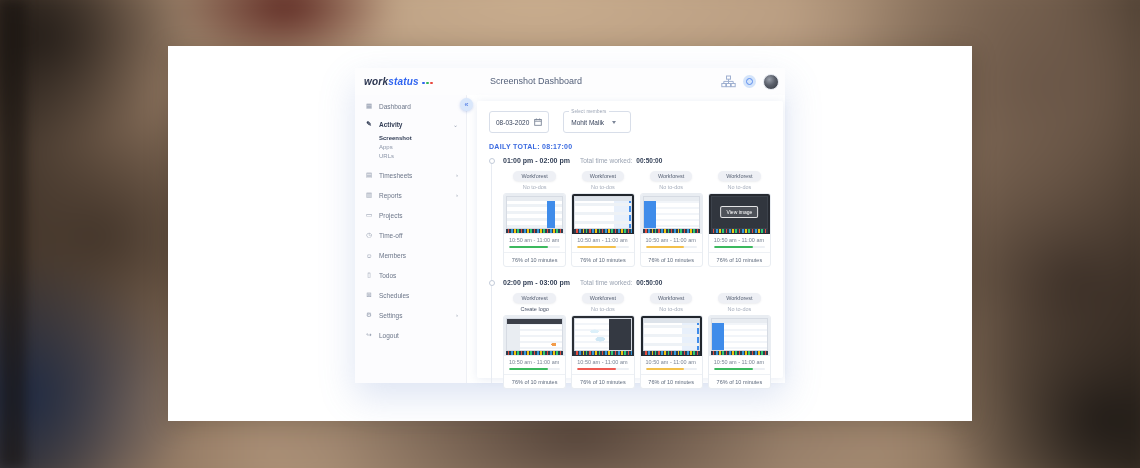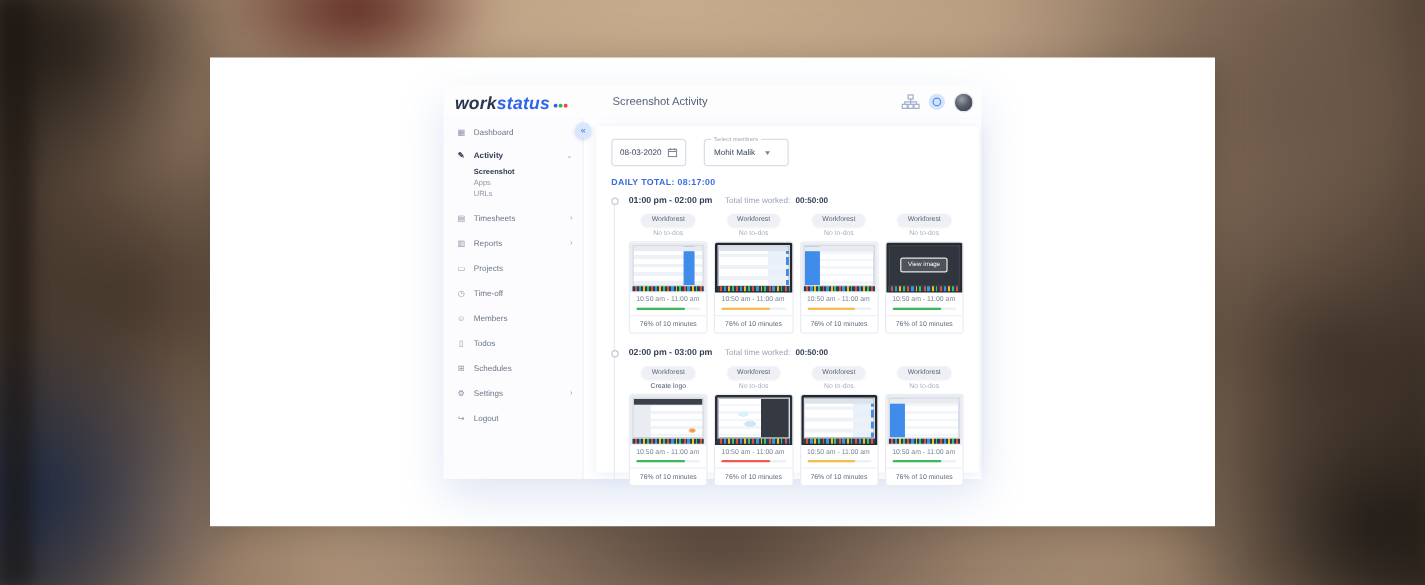--- a/index.html
+++ b/index.html
@@ -31,21 +31,21 @@
   
   .app{
     position:absolute;left:187px;top:22px;width:430px;height:315px;
     background:#fff;box-shadow:0 14px 34px rgba(100,130,200,.22);
     font-size:6px;color:#39445c;
   }
   .app-header{
     position:absolute;left:0;top:0;right:0;height:27px;
     display:flex;align-items:center;border-bottom:1px solid #eef1f6;background:#fdfdfe;
   }
-  .logo{margin-left:9px;font-size:14px;font-weight:bold;font-style:italic;letter-spacing:.2px;white-space:nowrap;}
+  .logo{margin-left:9px;font-size:10px;font-weight:bold;font-style:italic;letter-spacing:.2px;white-space:nowrap;}
   .logo .lg1{color:#2b3550;}
   .logo .lg2{color:#2e63f0;}
   .logo-dots{display:inline-block;margin-left:2px;}
   .logo-dots i{display:inline-block;width:2.5px;height:2.5px;border-radius:50%;margin-left:1.5px;vertical-align:1px;}
   .ld1{background:#2e63f0;} .ld2{background:#35b558;} .ld3{background:#e8483f;}
   .app-title{position:absolute;left:135px;top:0;line-height:27px;font-size:9px;color:#55617a;}
   .header-icons{margin-left:auto;display:flex;align-items:center;gap:7px;padding-right:6px;}
   .hi-org{width:15px;height:13px;}
   .hi-circle{width:13px;height:13px;border-radius:50%;background:#d4e4fa;display:flex;align-items:center;justify-content:center;}
   .hi-circle i{display:block;width:7px;height:7px;border-radius:50%;border:1.5px solid #5b8def;box-sizing:border-box;}
@@ -160,21 +160,21 @@
 <div class="bg"></div>
 <div class="bg-darkleft"></div>
 
 <div class="slide">
   <div class="app">
 
     <div class="app-header">
       <div class="logo">
         <span class="lg1">work</span><span class="lg2">status</span><span class="logo-dots"><i class="ld1"></i><i class="ld2"></i><i class="ld3"></i></span>
       </div>
-      <div class="app-title">Screenshot Activity</div>
+      <div class="app-title">Screenshot Dashboard</div>
       <div class="header-icons">
         <svg class="hi-org" viewBox="0 0 15 13">
           <g fill="none" stroke="#9fb0d0" stroke-width="1">
             <rect x="5.5" y="1" width="4" height="3.2"></rect>
             <rect x="0.8" y="8.5" width="4" height="3.2"></rect>
             <rect x="5.5" y="8.5" width="4" height="3.2"></rect>
             <rect x="10.2" y="8.5" width="4" height="3.2"></rect>
             <path d="M7.5 4.2 V6.4 M2.8 8.5 V6.4 H12.2 V8.5 M7.5 6.4 V8.5"></path>
           </g>
         </svg>

